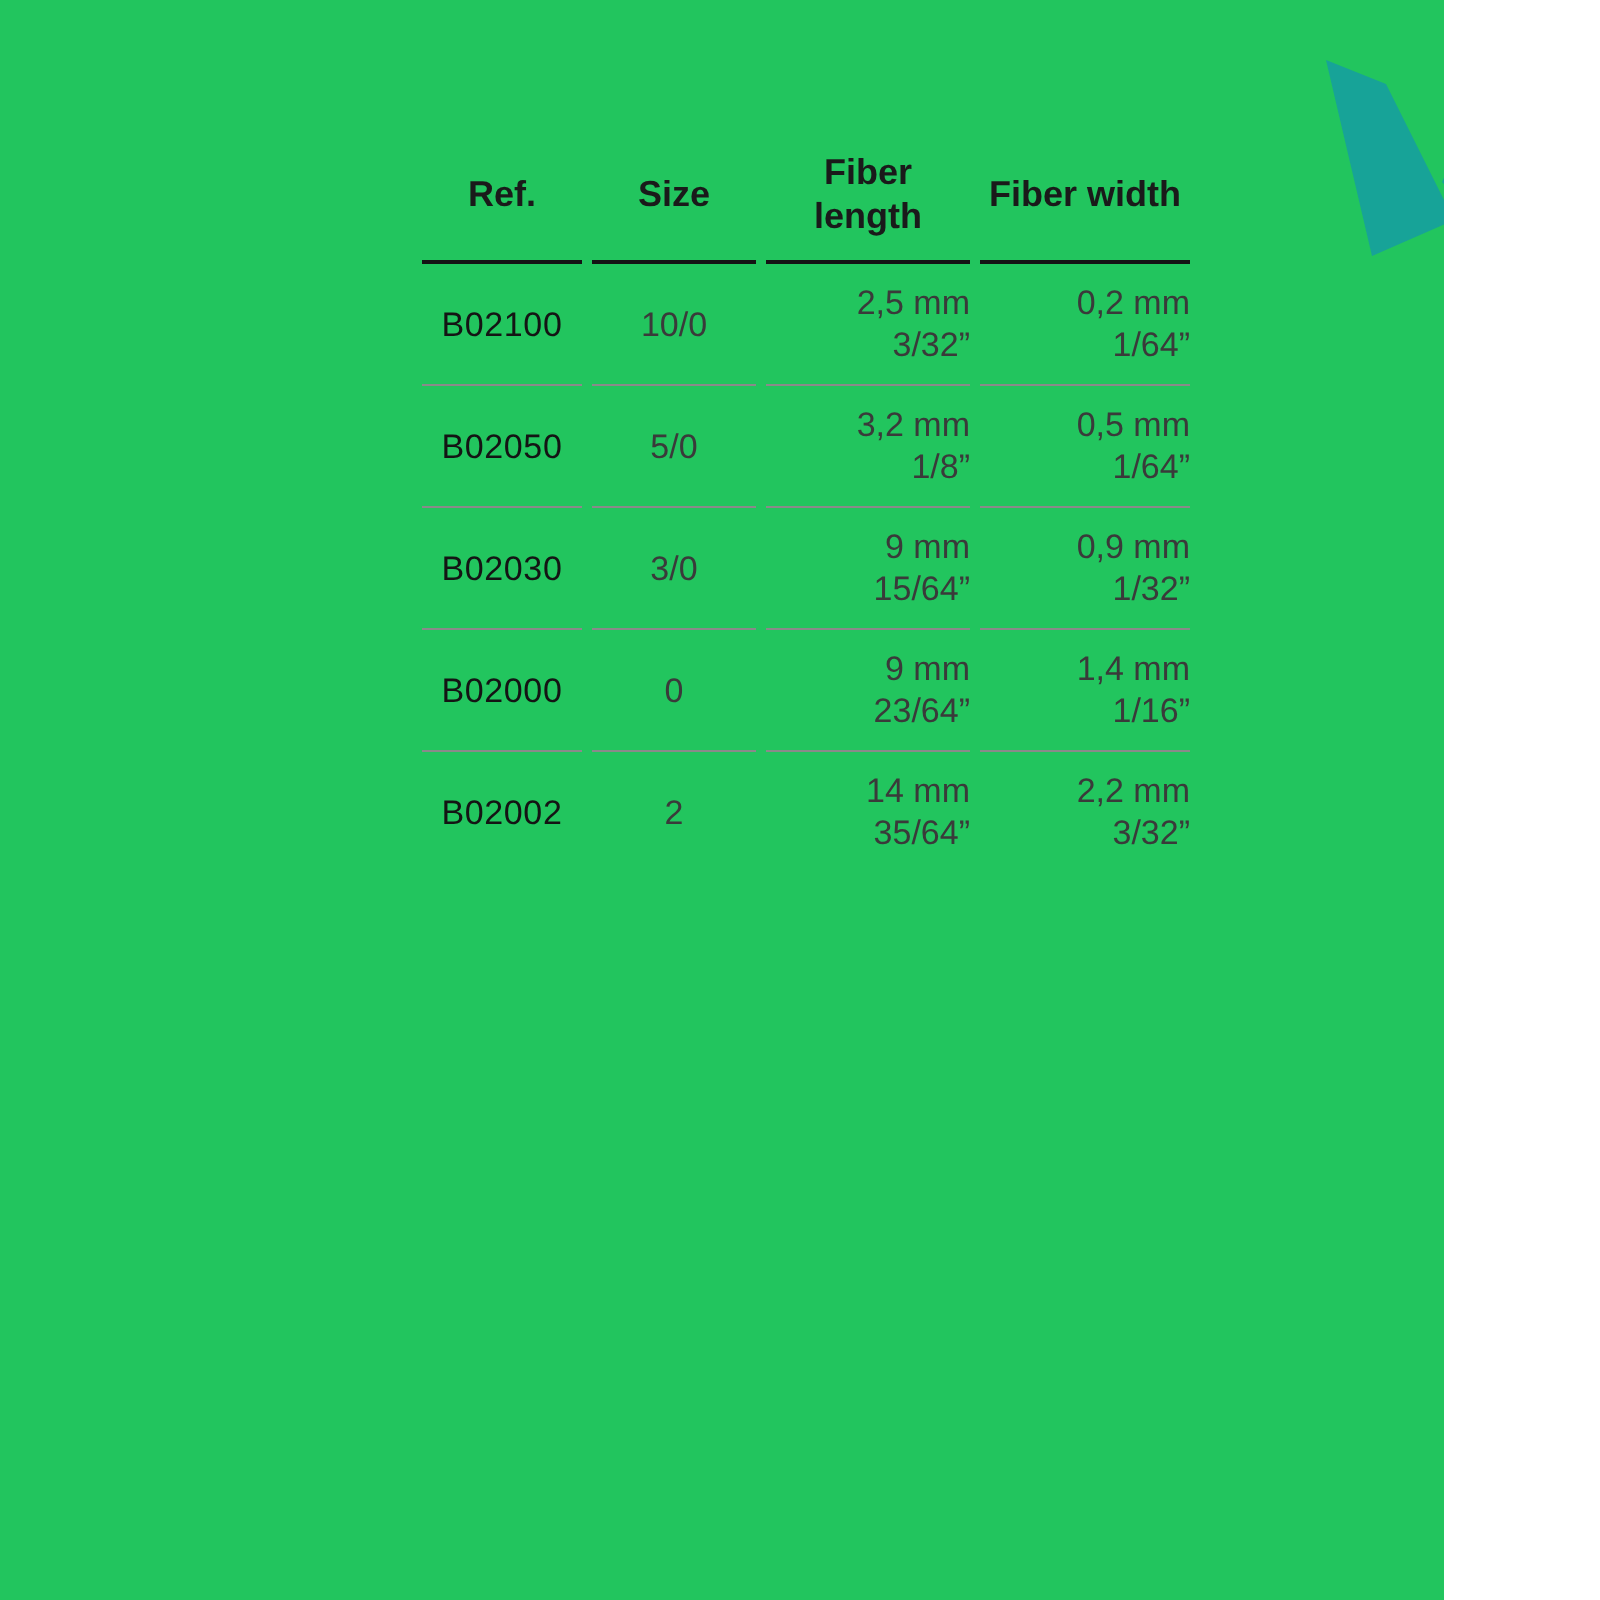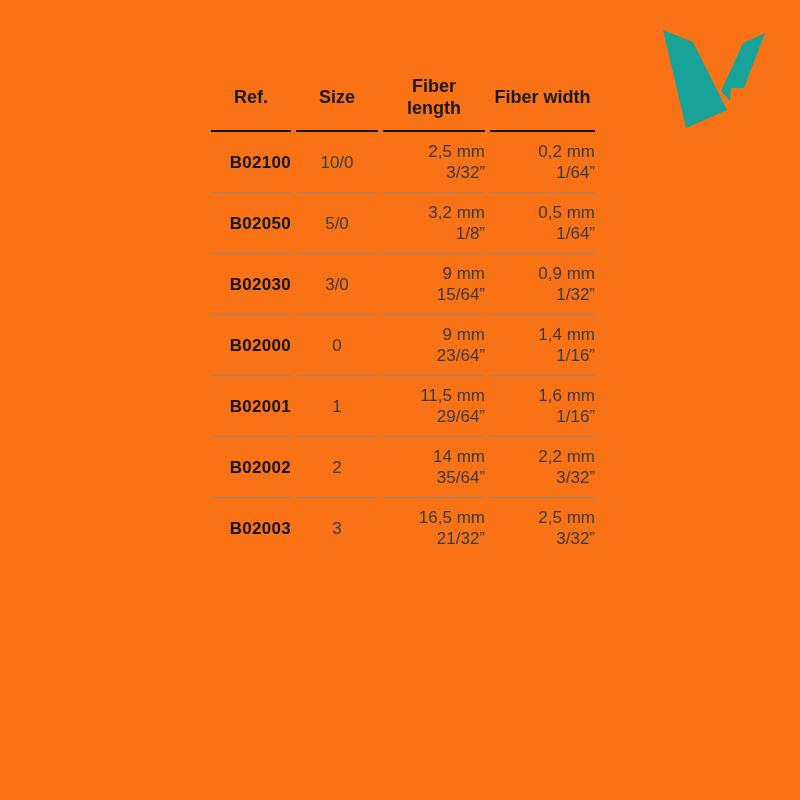--- a/index.html
+++ b/index.html
@@ -6,23 +6,23 @@
     margin: 0;
     padding: 0;
     background: #ffffff;
     width: 800px;
     height: 800px;
     font-family: "Liberation Sans", sans-serif;
     position: relative;
   }
   .page {
     position: relative;
-    width: 800px;
+    width: 722px;
     height: 800px;
-    background: #f97316;
+    background: #22c55e;
     overflow: hidden;
   }
 
   
   .logo {
     position: absolute;
     left: 655px;
     top: 12px;
     width: 112px;
     height: 118px;
@@ -63,24 +63,23 @@
     text-align: center;
     font-size: 17px;
     color: #3a3a3a;
     line-height: 21px;
     border-bottom: 1px solid #8a8a8a;
     padding: 0;
   }
   tr:last-child td { border-bottom: none; }
 
   td.ref {
-    font-weight: bold;
+    font-weight: normal;
     color: #141414;
     letter-spacing: 0.3px;
-    text-align: right;
   }
   .two-line div { white-space: nowrap; text-align: right; }
 </style>
 </head>
 <body>
 
 <div class="page">
 
   <svg class="logo" viewBox="0 0 112 118" xmlns="http://www.w3.org/2000/svg" aria-hidden="true">
     <polygon points="8,18 38,30 72,98 31,116" fill="#17a398"></polygon>
@@ -152,56 +151,32 @@
           <td class="two-line">
             <div>9 mm</div>
             <div>23/64”</div>
           </td>
           <td class="two-line">
             <div>1,4 mm</div>
             <div>1/16”</div>
           </td>
         </tr>
 
-        <tr>
-          <td class="ref">B02001</td>
-          <td>1</td>
-          <td class="two-line">
-            <div>11,5 mm</div>
-            <div>29/64”</div>
-          </td>
-          <td class="two-line">
-            <div>1,6 mm</div>
-            <div>1/16”</div>
-          </td>
-        </tr>
 
         <tr>
           <td class="ref">B02002</td>
           <td>2</td>
           <td class="two-line">
             <div>14 mm</div>
             <div>35/64”</div>
           </td>
           <td class="two-line">
             <div>2,2 mm</div>
             <div>3/32”</div>
           </td>
         </tr>
 
-        <tr>
-          <td class="ref">B02003</td>
-          <td>3</td>
-          <td class="two-line">
-            <div>16,5 mm</div>
-            <div>21/32”</div>
-          </td>
-          <td class="two-line">
-            <div>2,5 mm</div>
-            <div>3/32”</div>
-          </td>
-        </tr>
 
 
       </tbody>
     </table>
   </div>
 </div>
 
 </body></html>

